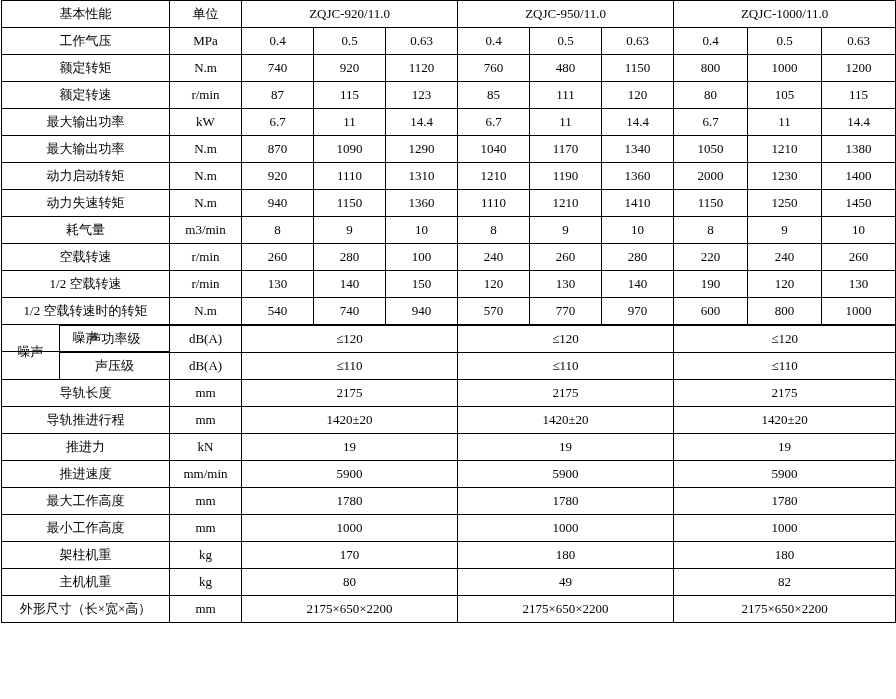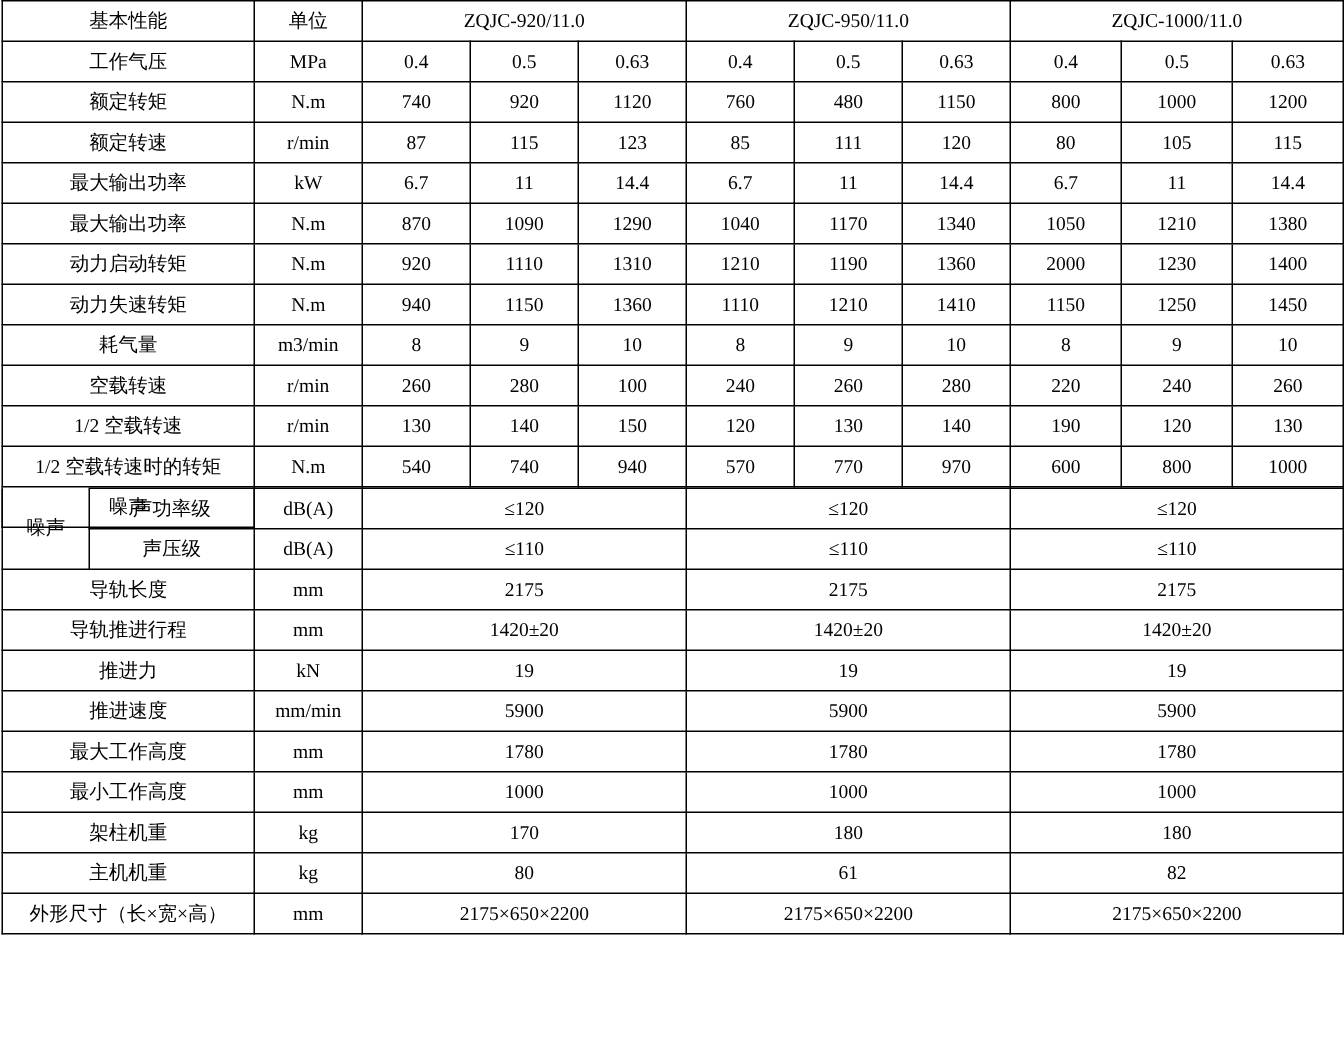--- a/index.html
+++ b/index.html
@@ -310,21 +310,21 @@
       <td class="name" colspan="2">架柱机重</td>
       <td class="unit">kg</td>
       <td class="val" colspan="3">170</td>
       <td class="val" colspan="3">180</td>
       <td class="val" colspan="3">180</td>
     </tr>
     <tr>
       <td class="name" colspan="2">主机机重</td>
       <td class="unit">kg</td>
       <td class="val" colspan="3">80</td>
-      <td class="val" colspan="3">61</td>
+      <td class="val" colspan="3">49</td>
       <td class="val" colspan="3">82</td>
     </tr>
     <tr>
       <td class="small-name" colspan="2">外形尺寸（长×宽×高）</td>
       <td class="unit">mm</td>
       <td class="val" colspan="3">2175×650×2200</td>
       <td class="val" colspan="3">2175×650×2200</td>
       <td class="val" colspan="3">2175×650×2200</td>
     </tr>
   </tbody>

